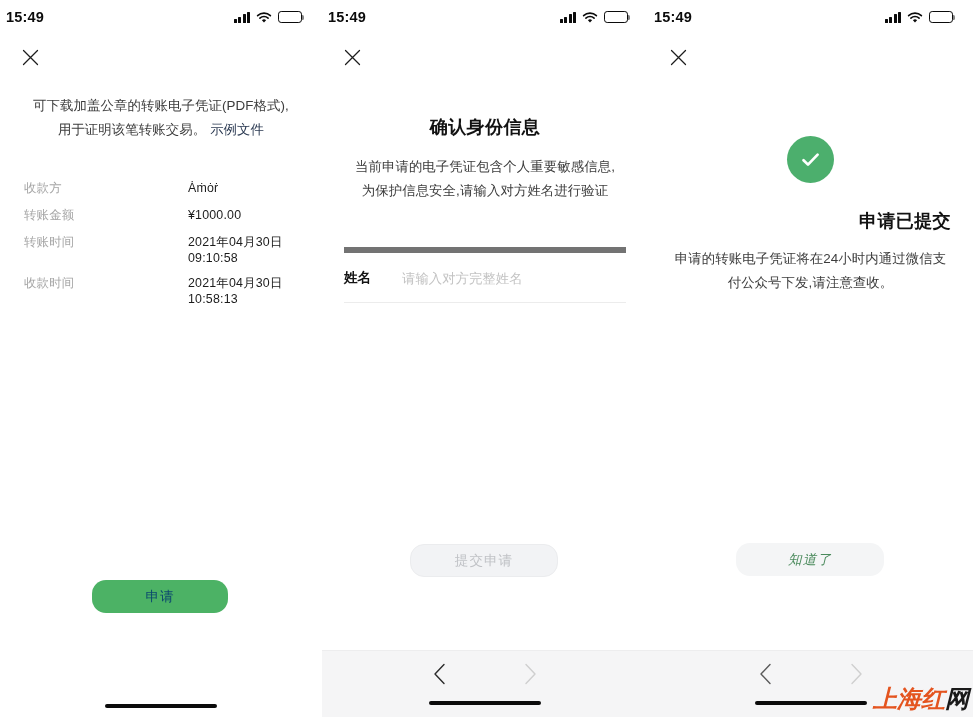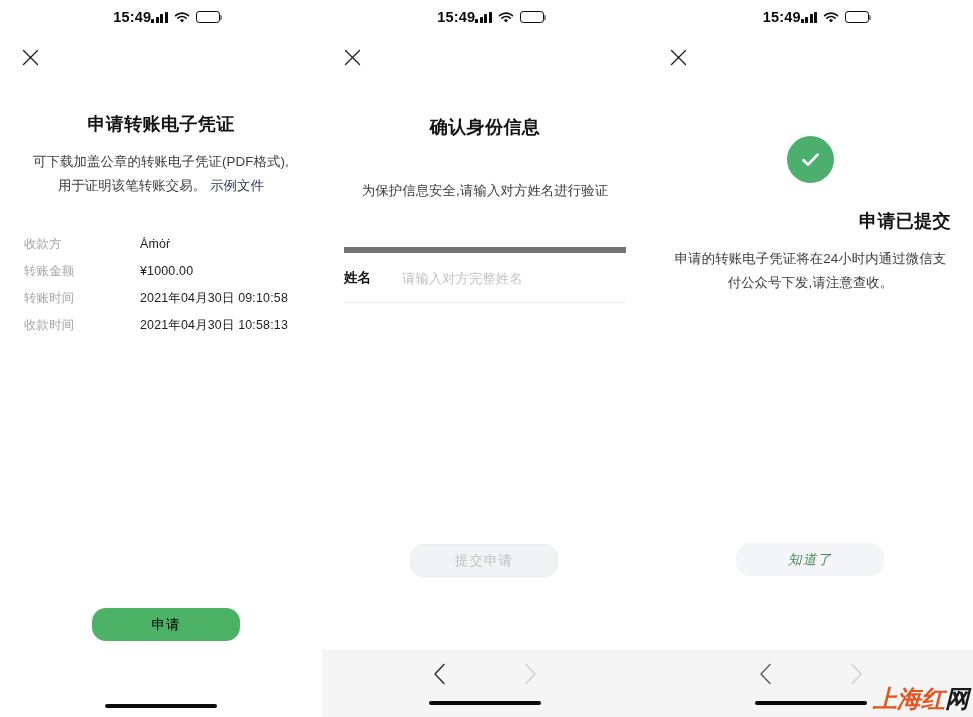--- a/index.html
+++ b/index.html
@@ -24,22 +24,22 @@
   }
   .panel-1 { width: 322px; }
   .panel-2 { width: 326px; }
   .panel-3 { width: 325px; }
 
   
   .statusbar {
     height: 34px;
     display: flex;
     align-items: center;
-    justify-content: center;
-    padding: 0 20px 0 31px;
+    justify-content: space-between;
+    padding: 0 20px 0 6px;
     font-size: 14px;
     font-weight: bold;
     color: #0b0b0b;
     letter-spacing: 0.2px;
   }
   .status-time { font-size: 14.5px; font-weight: 700; }
   .status-icons { display: flex; align-items: center; gap: 6px; }
 
   .sig { display: flex; align-items: flex-end; gap: 1.5px; height: 11px; }
   .sig i { display: block; width: 3px; background: #0b0b0b; border-radius: 0.5px; }
@@ -115,20 +115,21 @@
   
   .details {
     margin-top: 38px;
     padding-left: 2px;
   }
   .detail-row {
     display: flex;
     align-items: baseline;
     margin-bottom: 10px;
     font-size: 12.4px;
+    gap: 48px;
   }
   .detail-label {
     width: 72px;
     flex: 0 0 72px;
     color: #a6a6a6;
     letter-spacing: 0.2px;
   }
   .detail-value {
     color: #1c1c1c;
     letter-spacing: 0.2px;
@@ -193,25 +194,24 @@
     letter-spacing: 1px;
     cursor: pointer;
     user-select: none;
     border: none;
     font-family: inherit;
   }
   .btn-primary {
     position: absolute;
     left: 92px;
     top: 580px;
-    width: 148px;
+    width: 136px;
     height: 33px;
     background: #4cb265;
-    color: #000000;
-    margin-top: 28px;
+    color: #0c4a6e;
   }
   .btn-disabled {
     position: absolute;
     left: 88px;
     top: 544px;
     width: 148px;
     height: 33px;
     background: #f2f3f5;
     color: #c0c2c6;
     border: 1px solid #ebecee;
@@ -302,21 +302,20 @@
 
     <div class="navbar">
       <div class="close-btn">
         <svg width="17" height="17" viewBox="0 0 17 17">
             <path d="M1.5 1.5 15.5 15.5M15.5 1.5 1.5 15.5" stroke="#1d1d1d" stroke-width="1.25" stroke-linecap="round"></path>
           </svg>
       </div>
     </div>
 
     <div class="content">
-      <div class="page-title">申请转账电子凭证</div>
       <div class="page-desc">
         <span>可下载加盖公章的转账电子凭证(PDF格式),</span><br>
         <span>用于证明该笔转账交易。</span>
         <span class="link">示例文件</span>
       </div>
 
       <div class="details">
         <div class="detail-row">
           <span class="detail-label">收款方</span>
           <span class="detail-value">Ȧṁȯṙ</span>
@@ -367,21 +366,21 @@
       <div class="close-btn">
         <svg width="17" height="17" viewBox="0 0 17 17">
             <path d="M1.5 1.5 15.5 15.5M15.5 1.5 1.5 15.5" stroke="#1d1d1d" stroke-width="1.25" stroke-linecap="round"></path>
           </svg>
       </div>
     </div>
 
     <div class="content">
       <div class="page-title">确认身份信息</div>
       <div class="page-desc">
-        <br>
+        <span>当前申请的电子凭证包含个人重要敏感信息,</span><br>
         <span>为保护信息安全,请输入对方姓名进行验证</span>
       </div>
 
       <div class="form-field">
         <span class="form-label">姓名</span>
         <input class="form-input" type="text" placeholder="请输入对方完整姓名" style="">
       </div>
     </div>
 
     <button class="btn btn-disabled" disabled="">提交申请</button>

